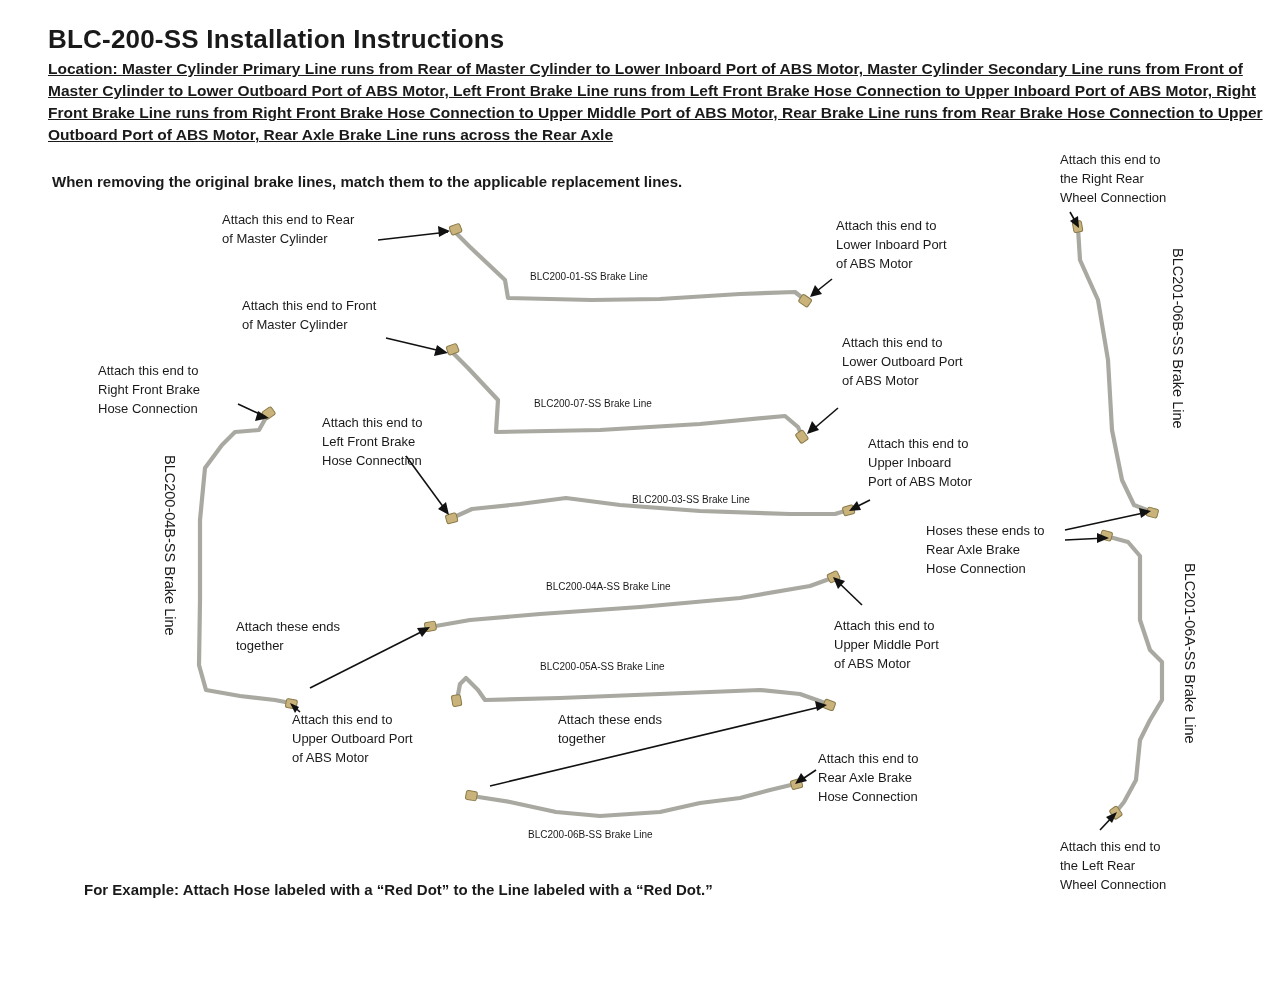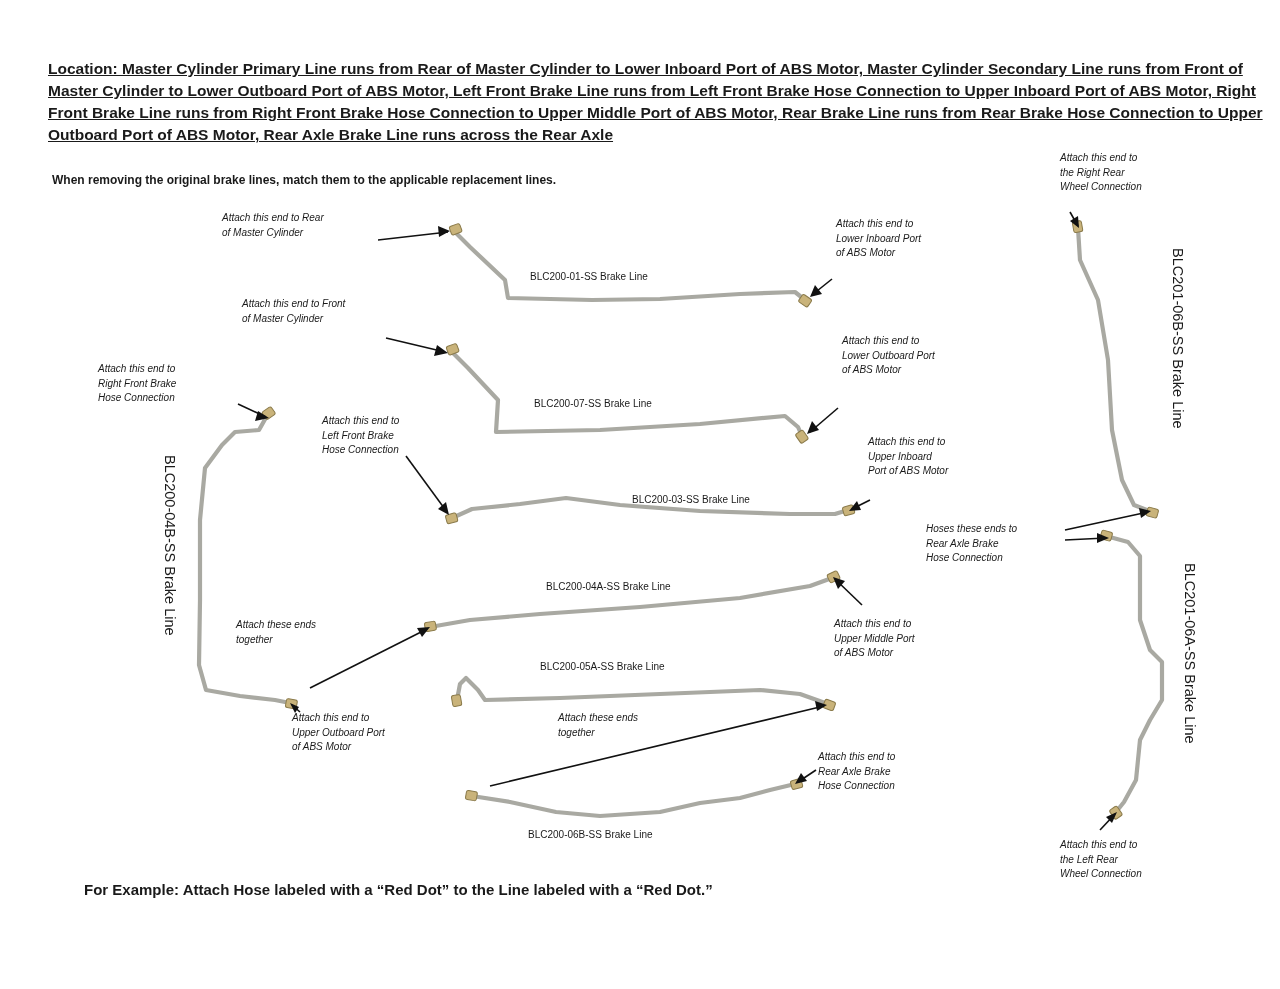--- a/index.html
+++ b/index.html
@@ -31,39 +31,38 @@
     width: 1228px;
     font-size: 15.5px;
     font-weight: bold;
     line-height: 1.42;
     text-decoration: underline;
   }
   #match-note {
     position: absolute;
     left: 52px;
     top: 173px;
-    font-size: 12px;
+    font-size: 15px;
     font-weight: bold;
   }
   #footer {
     position: absolute;
     left: 84px;
     top: 878px;
     font-size: 15px;
     font-weight: bold;
     line-height: 1.6;
     width: 900px;
   }
   .note {
     position: absolute;
-    font-size: 10px;
+    font-size: 13px;
     line-height: 1.45;
     color: #1a1a1a;
     white-space: pre-line;
-    font-style: italic;
   }
   .linelabel {
     position: absolute;
     font-size: 10px;
     color: #1a1a1a;
     white-space: nowrap;
   }
   .vlabel {
     position: absolute;
     font-size: 14.5px;
@@ -98,20 +97,21 @@
   }
   .arrowhead {
     fill: #111;
   }
 </style>
 </head>
 <body>
 
 <div id="page">
 
+  <div id="title">BLC-200-SS Installation Instructions</div>
   <div id="location">Location: Master Cylinder Primary Line runs from Rear of Master Cylinder to Lower Inboard Port of ABS Motor, Master Cylinder Secondary Line runs from Front of Master Cylinder to Lower Outboard Port of ABS Motor, Left Front Brake Line runs from Left Front Brake Hose Connection to Upper Inboard Port of ABS Motor, Right Front Brake Line runs from Right Front Brake Hose Connection to Upper Middle Port of ABS Motor, Rear Brake Line runs from Rear Brake Hose Connection to Upper Outboard Port of ABS Motor, Rear Axle Brake Line runs across the Rear Axle</div>
   <div id="match-note">When removing the original brake lines, match them to the applicable replacement lines.</div>
 
   <svg id="art" viewBox="0 0 1280 989">
 
     <path class="brake-path" d="M455,232 L470,247 L505,280 L508,298 L592,300 L660,299 L740,294 L795,292 L805,300"></path>
     <rect class="fitting" x="450" y="225" width="11" height="9" rx="2" transform="rotate(-20 455 229)"></rect>
     <rect class="fitting" x="800" y="296" width="11" height="9" rx="2" transform="rotate(35 805 300)"></rect>
 
     <path class="brake-path" d="M452,352 L468,368 L498,400 L496,432 L600,430 L700,424 L785,416 L798,427 L802,436"></path>

